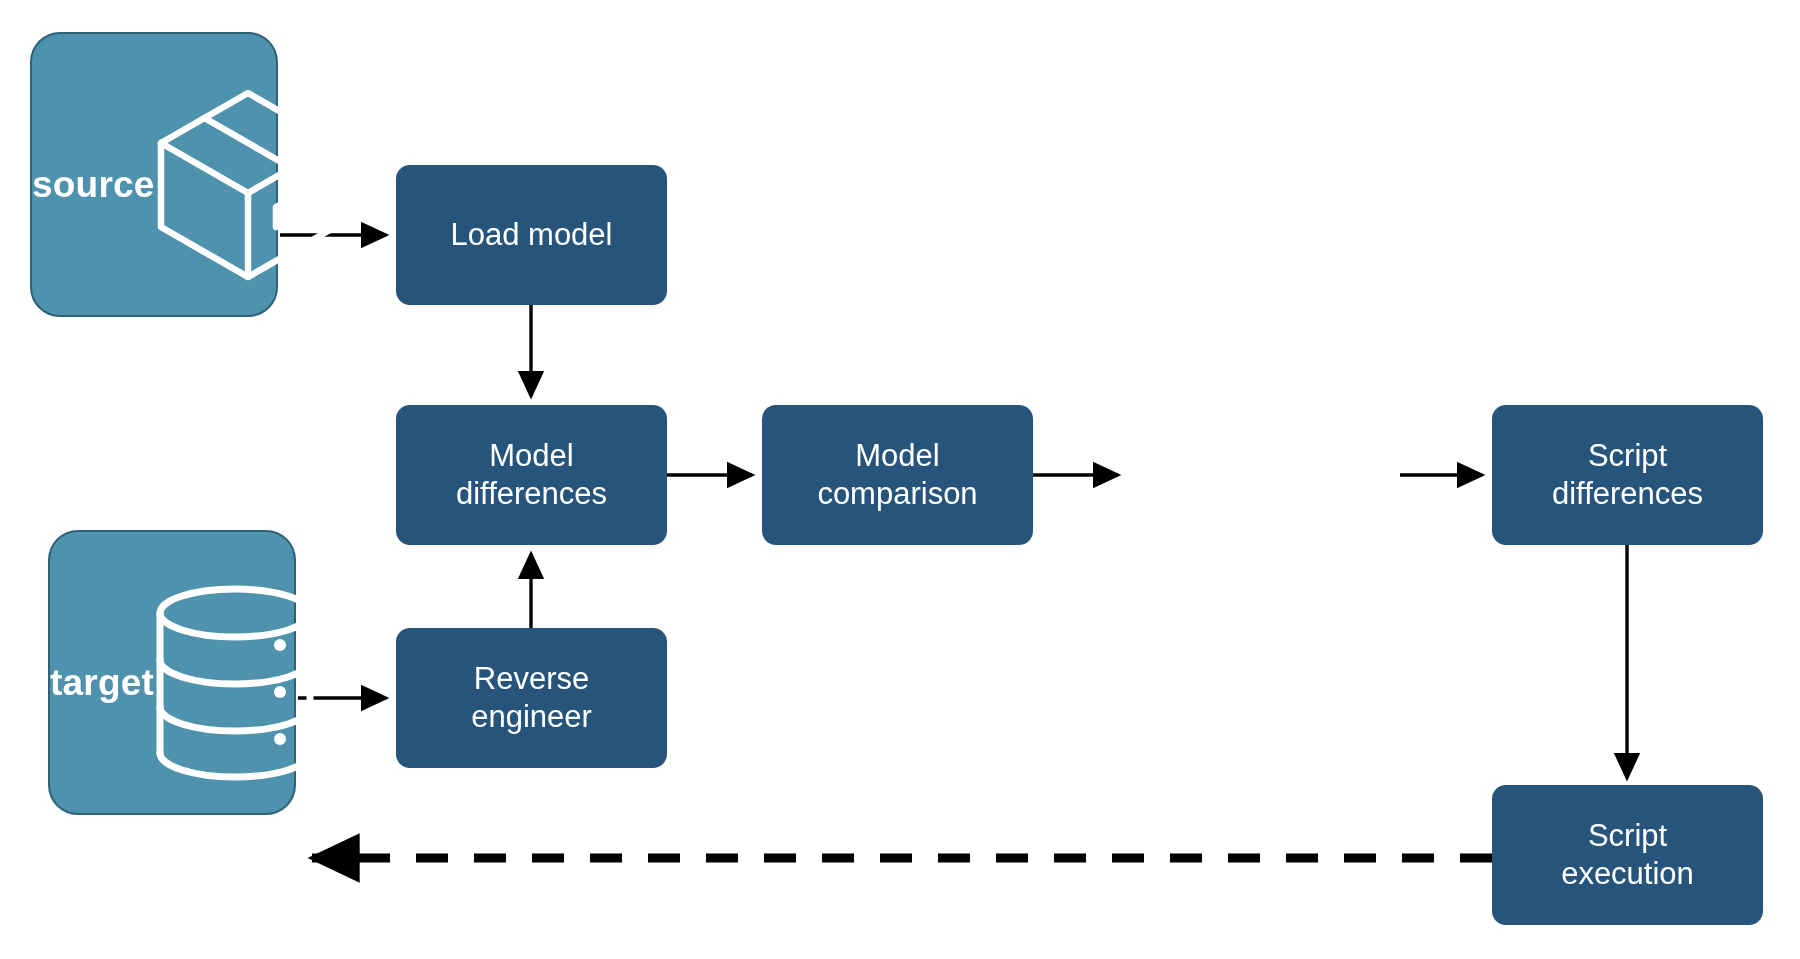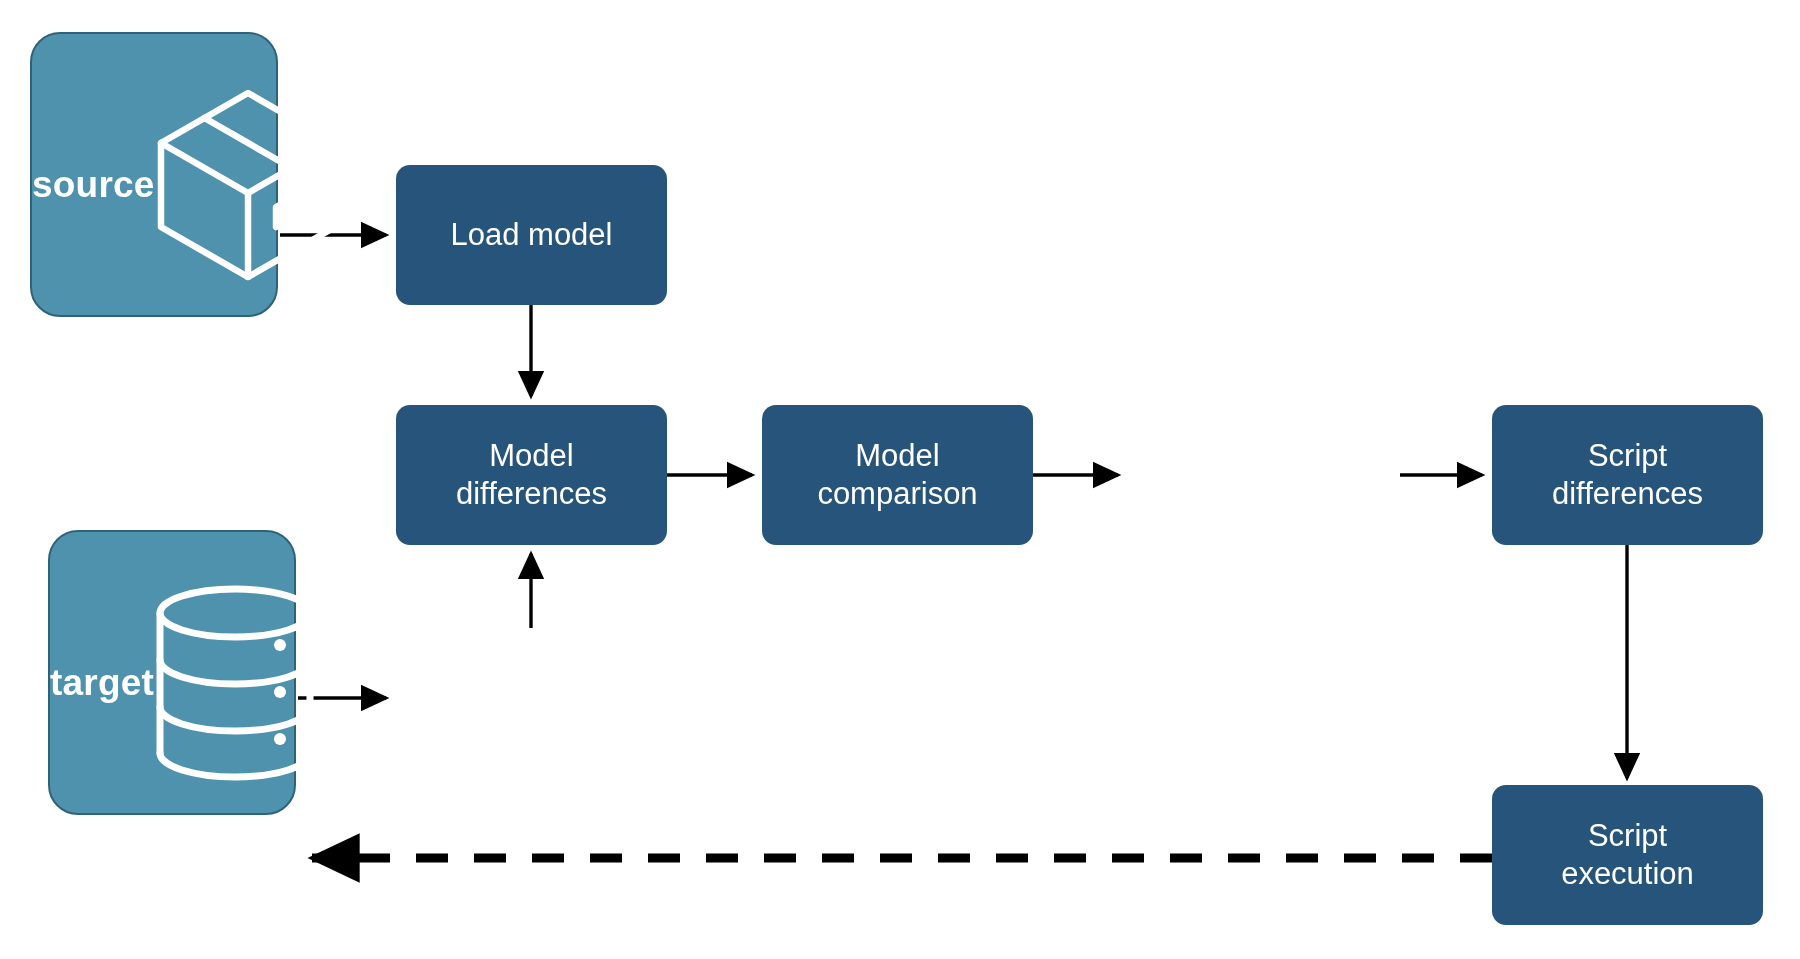--- a/index.html
+++ b/index.html
@@ -170,20 +170,26 @@
   </div>
 
 
   <div class="node" style="left:1492px; top:405px; width:271px; height:140px;">
     <div>
       <span class="node-text">Script</span>
       <span class="node-text">differences</span>
     </div>
   </div>
 
+  <div class="node" style="left:396px; top:628px; width:271px; height:140px;">
+    <div>
+      <span class="node-text">Reverse</span>
+      <span class="node-text">engineer</span>
+    </div>
+  </div>
 
   <div class="node" style="left:1492px; top:785px; width:271px; height:140px;">
     <div>
       <span class="node-text">Script</span>
       <span class="node-text">execution</span>
     </div>
   </div>
 
 </div>
 

